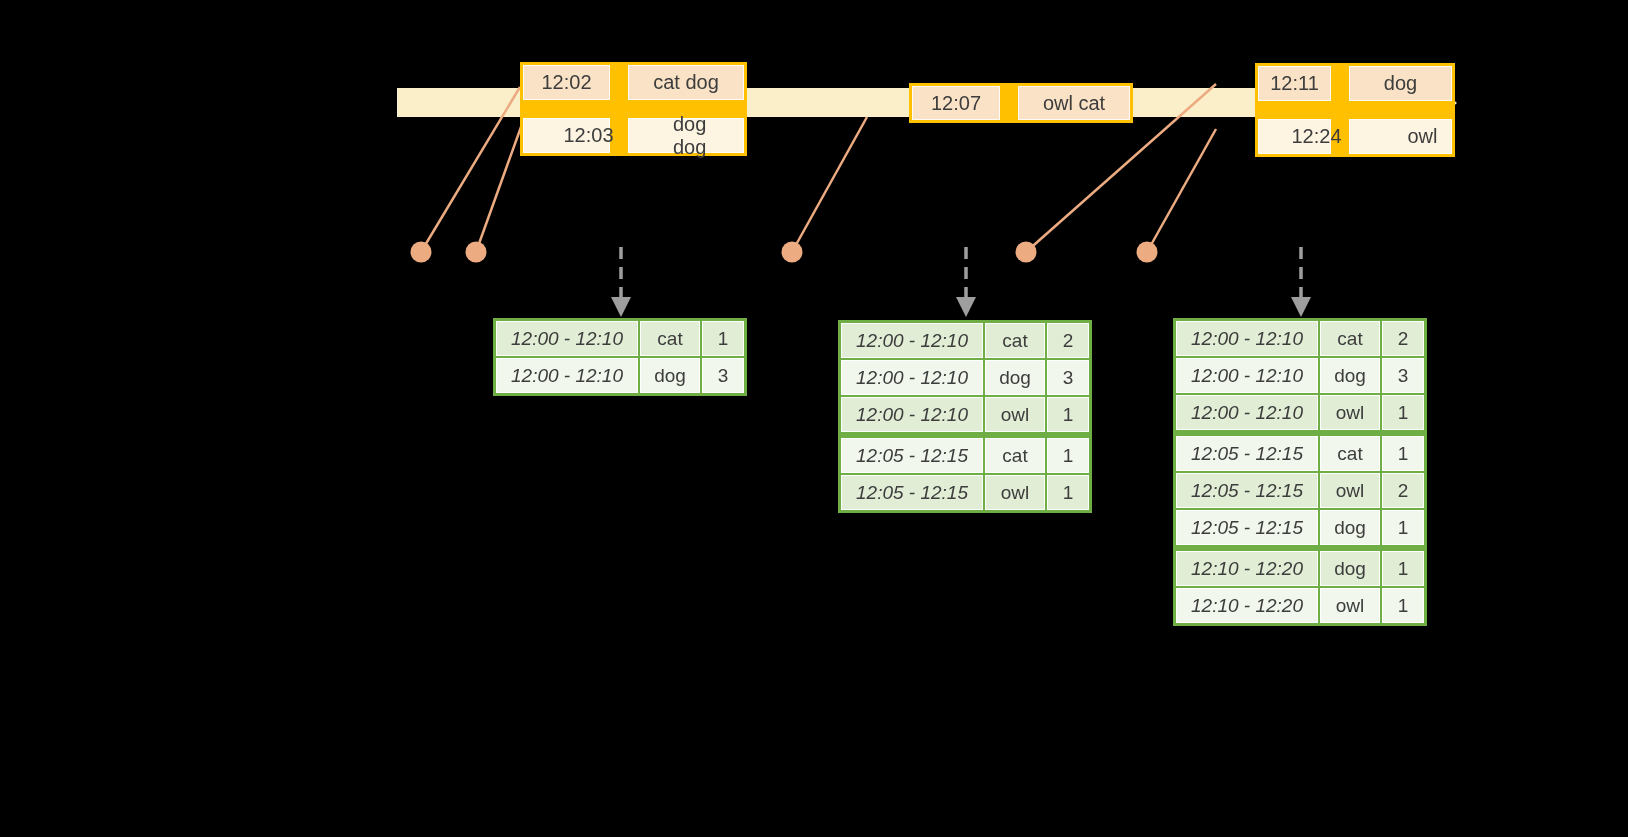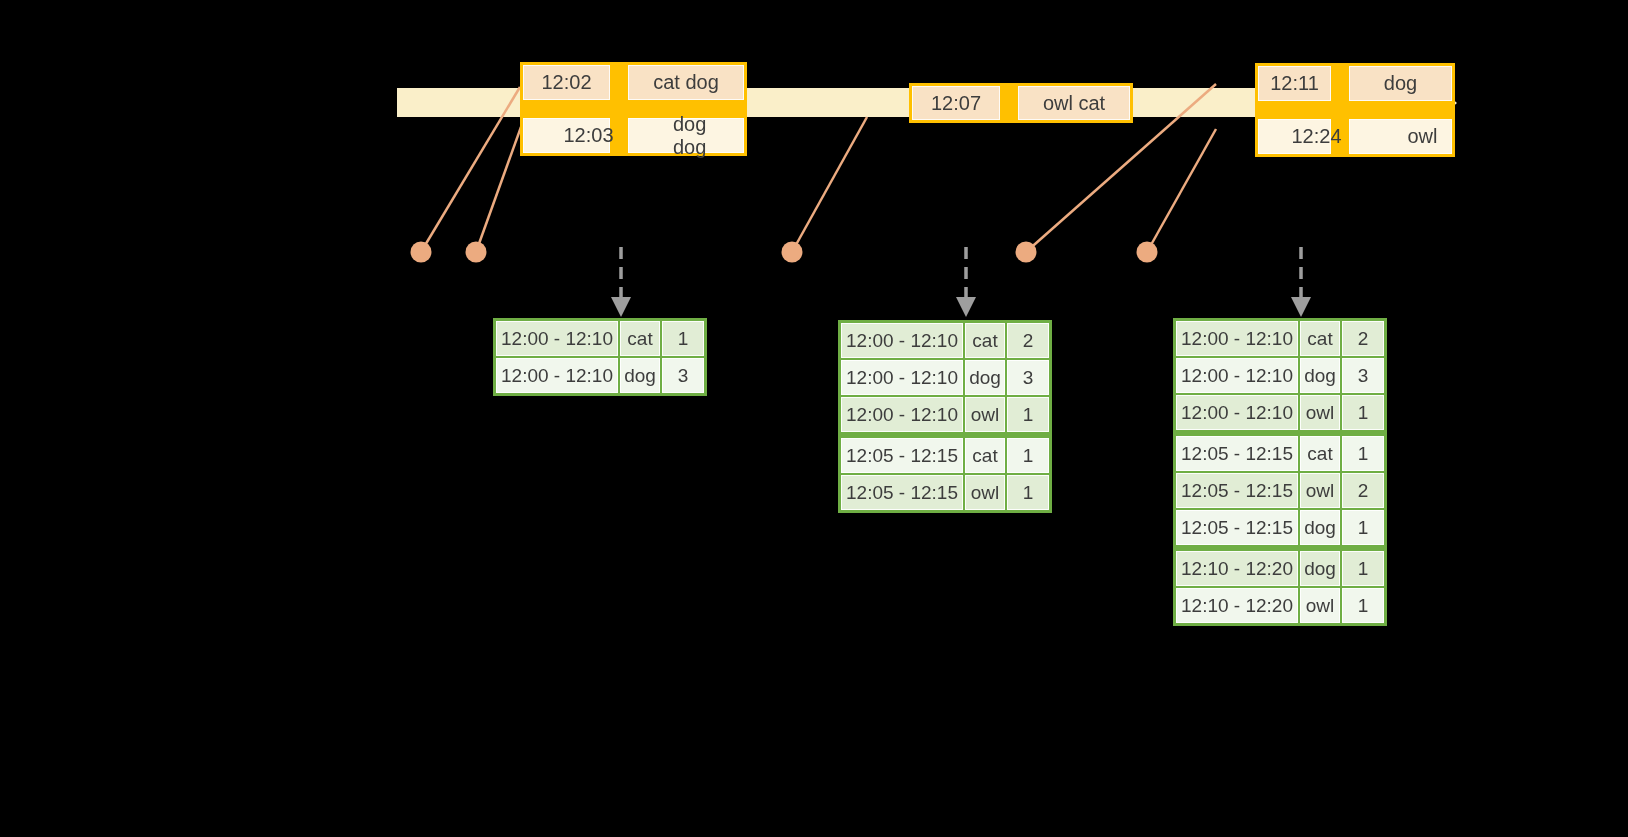--- a/index.html
+++ b/index.html
@@ -38,22 +38,22 @@
   .result-row { display:flex; gap:2px; }
   .result-row.group-break { margin-top:4px; }
   .result-cell {
     border:1px solid rgba(255,255,255,.9);
     height:35px; box-sizing:border-box;
     display:flex; align-items:center; justify-content:center;
     font-size:19px; color:var(--text);
   }
   .result-row.dark  .result-cell { background: var(--result-row-dark); }
   .result-row.light .result-cell { background: var(--result-row-light); }
-  .cell-window { width:122px; }
-  .cell-word   { width:40px; }
+  .cell-window { width:142px;font-style:italic; }
+  .cell-word   { width:60px; }
   .cell-count  { width:42px; }
 </style>
 </head>
 <body>
 
 <div id="canvas">
 
   <svg id="overlay" width="1628" height="837" viewBox="0 0 1628 837">
 
     <rect x="397" y="88" width="1030" height="29" fill="var(--timeline-fill)"></rect>

